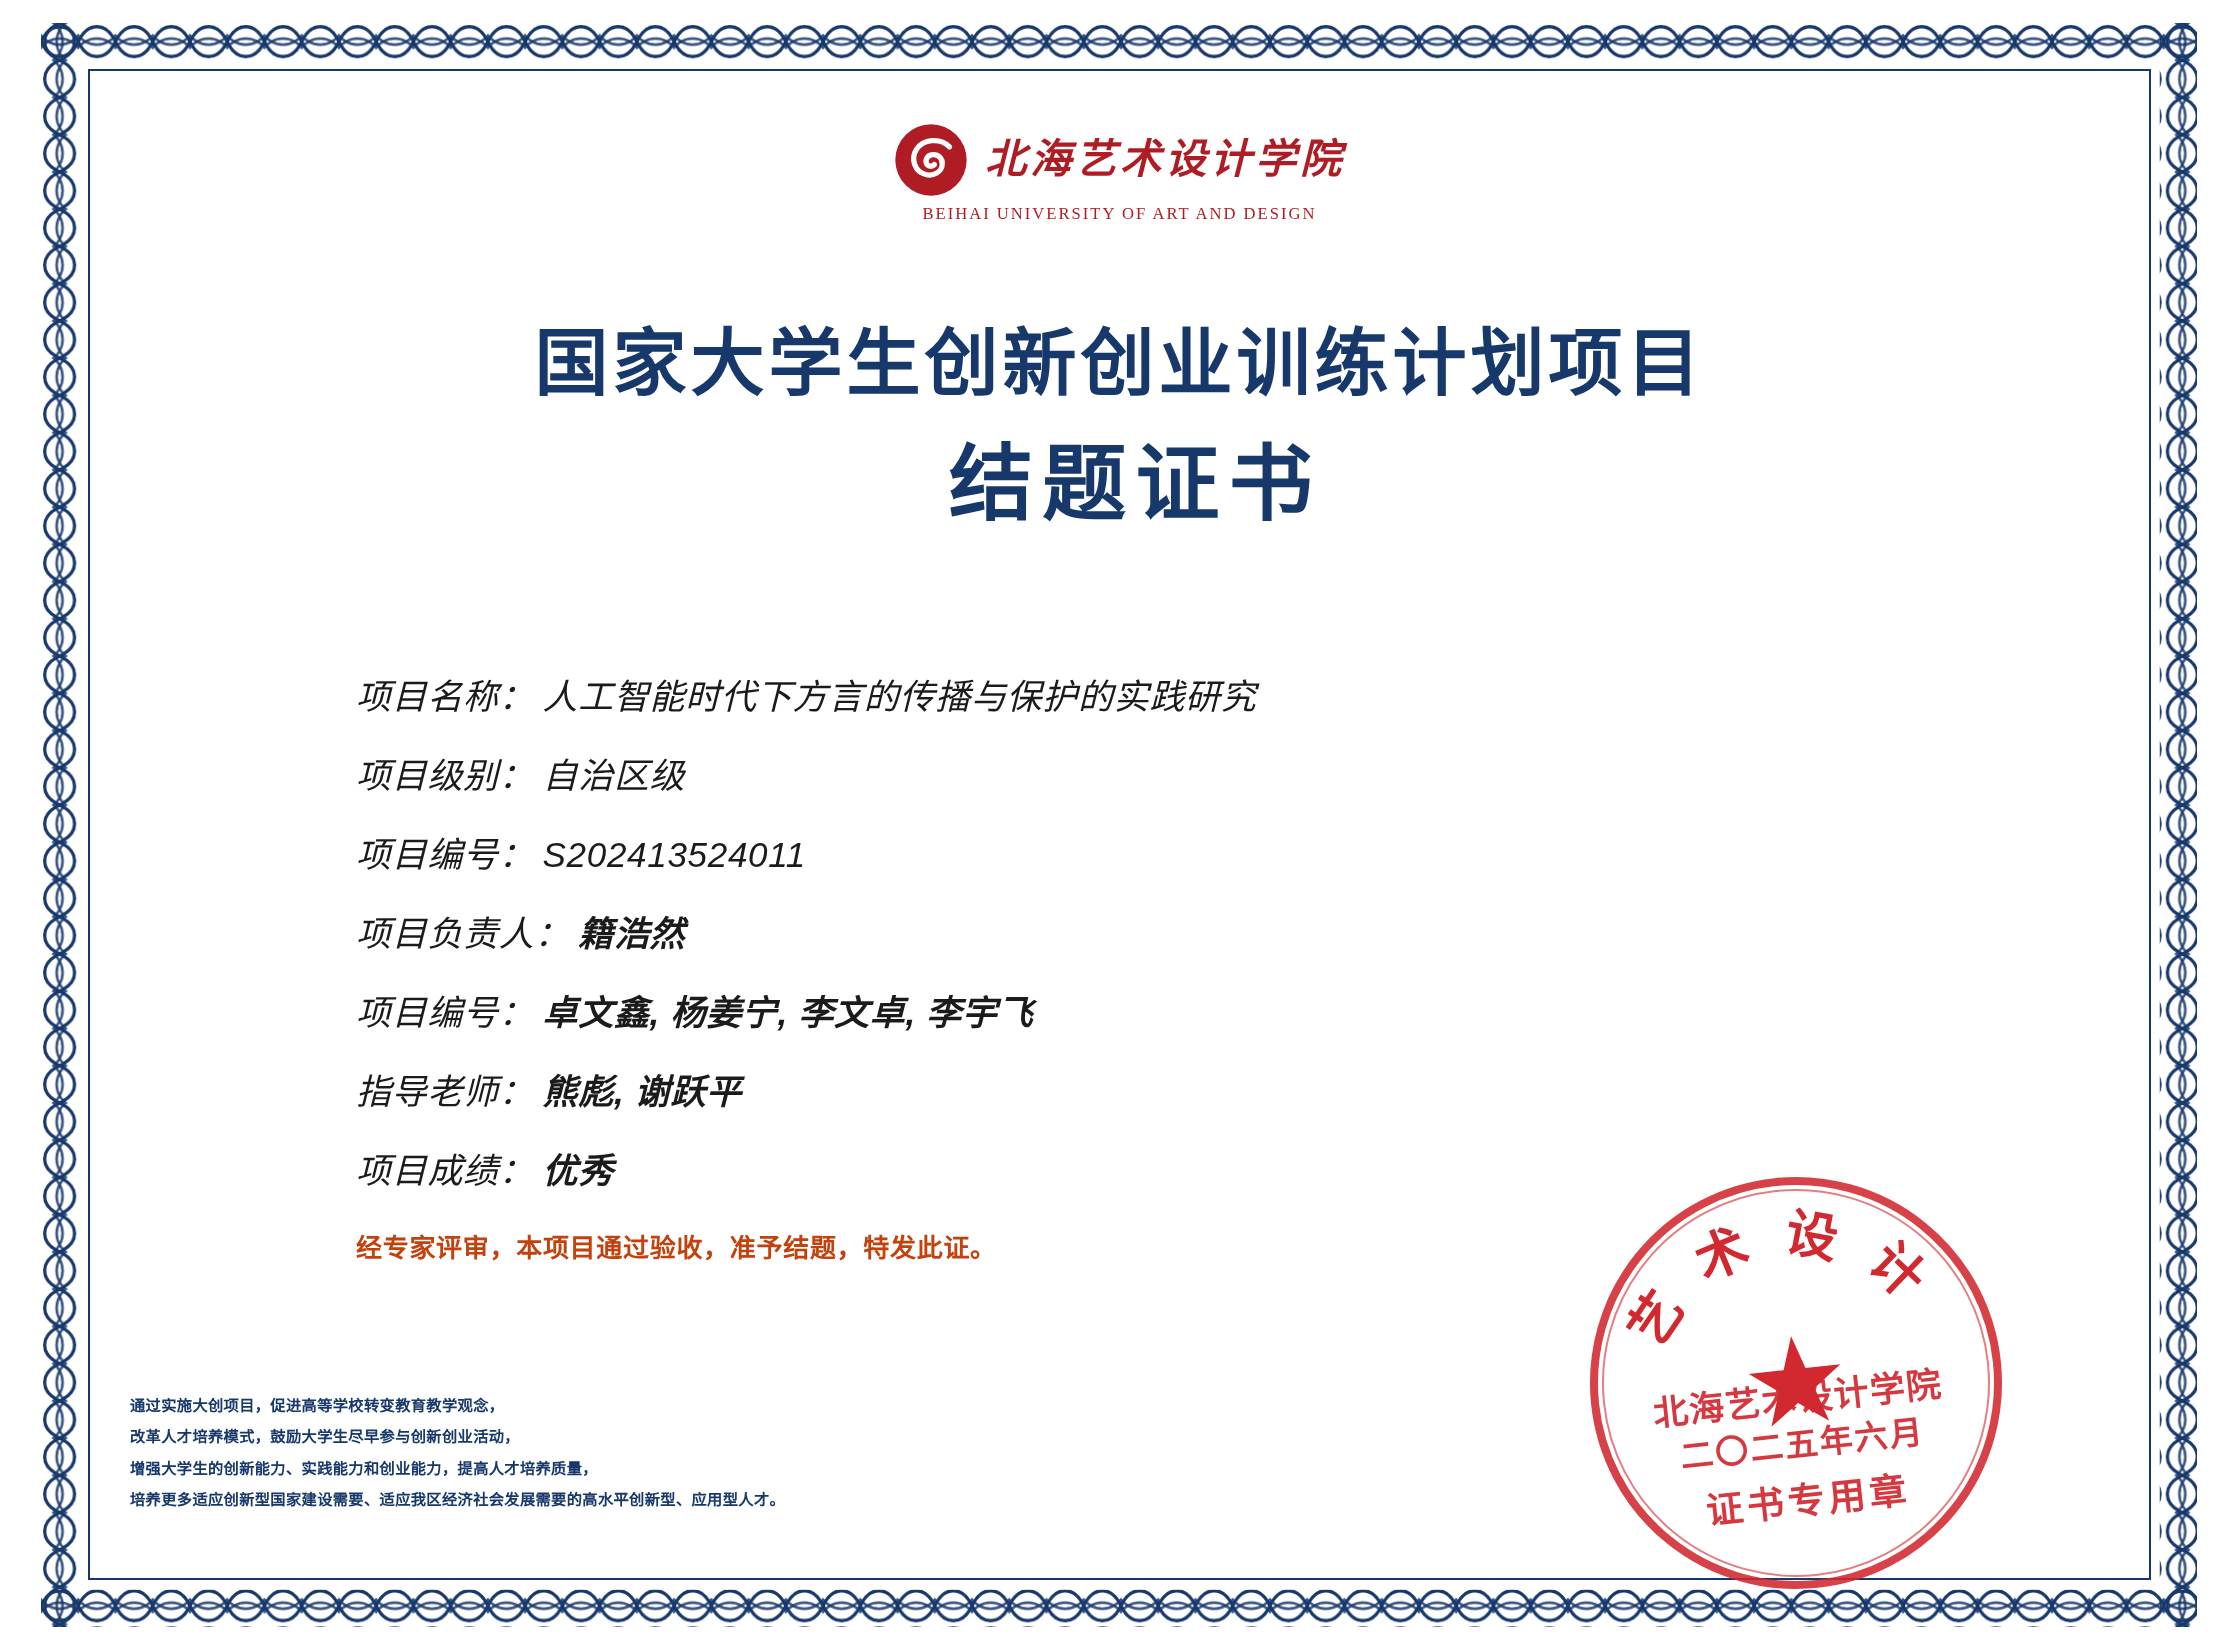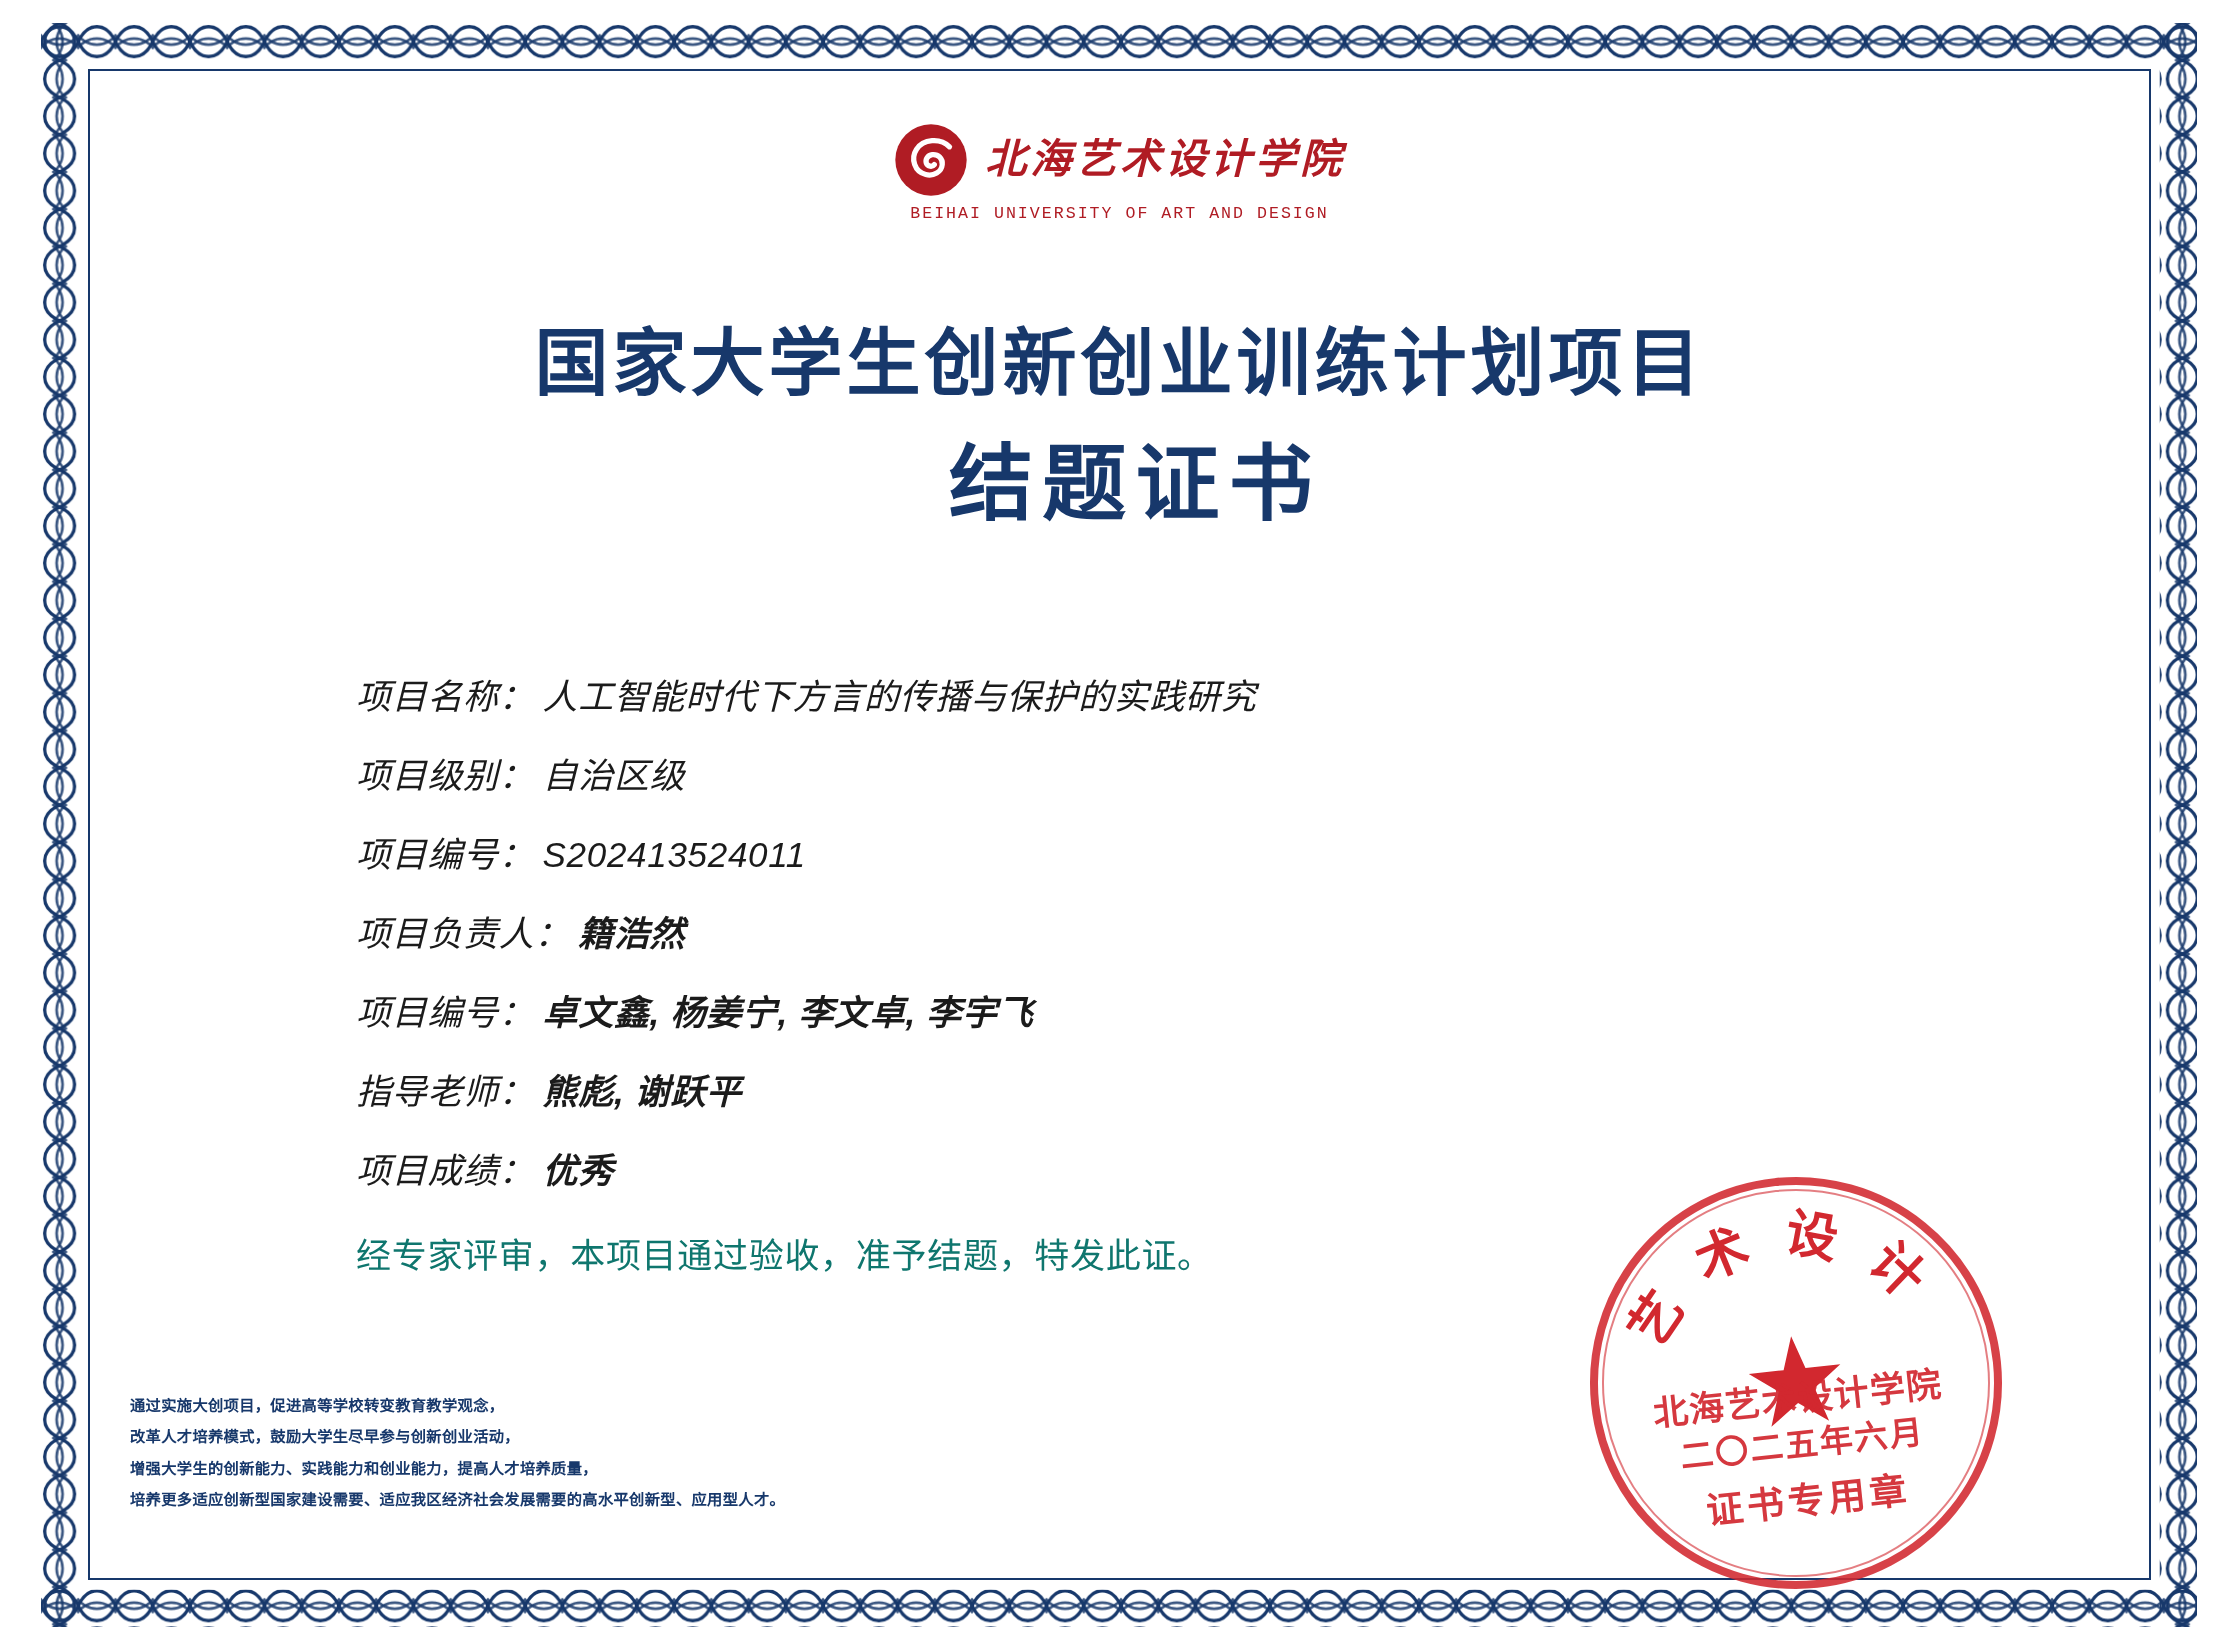--- a/index.html
+++ b/index.html
@@ -76,21 +76,21 @@
     font-weight: 700;
     color: #b01c24;
     letter-spacing: 4px;
     line-height: 1.05;
     font-style: italic;
     white-space: nowrap;
   }
   .logo-en {
     margin-top: 6.7px;
     text-align: center;
-    font-family: Liberation Mono, monospace;
+    font-family: Liberation Serif, serif;
     font-size: 16.6px;
     letter-spacing: 2px;
     color: #b01c24;
     white-space: nowrap;
   }
 
   
   .title-main {
     position: absolute;
     left: 0;
@@ -150,24 +150,25 @@
   }
   .field-value.bold {
     font-weight: 700;
   }
 
   .statement {
     position: absolute;
     left: 356px;
     top: 1227px;
     font-family: "Liberation Sans", sans-serif;
-    font-size: 35px;
-    color: #0f766e;
+    font-size: 26px;
+    color: #c2410c;
     letter-spacing: 0.7px;
     white-space: nowrap;
+    font-weight: bold;
   }
 
   
   .footnote {
     position: absolute;
     left: 130px;
     top: 1390px;
     width: 1064px;
     font-family: "Liberation Serif", serif;
     font-size: 15.3px;

